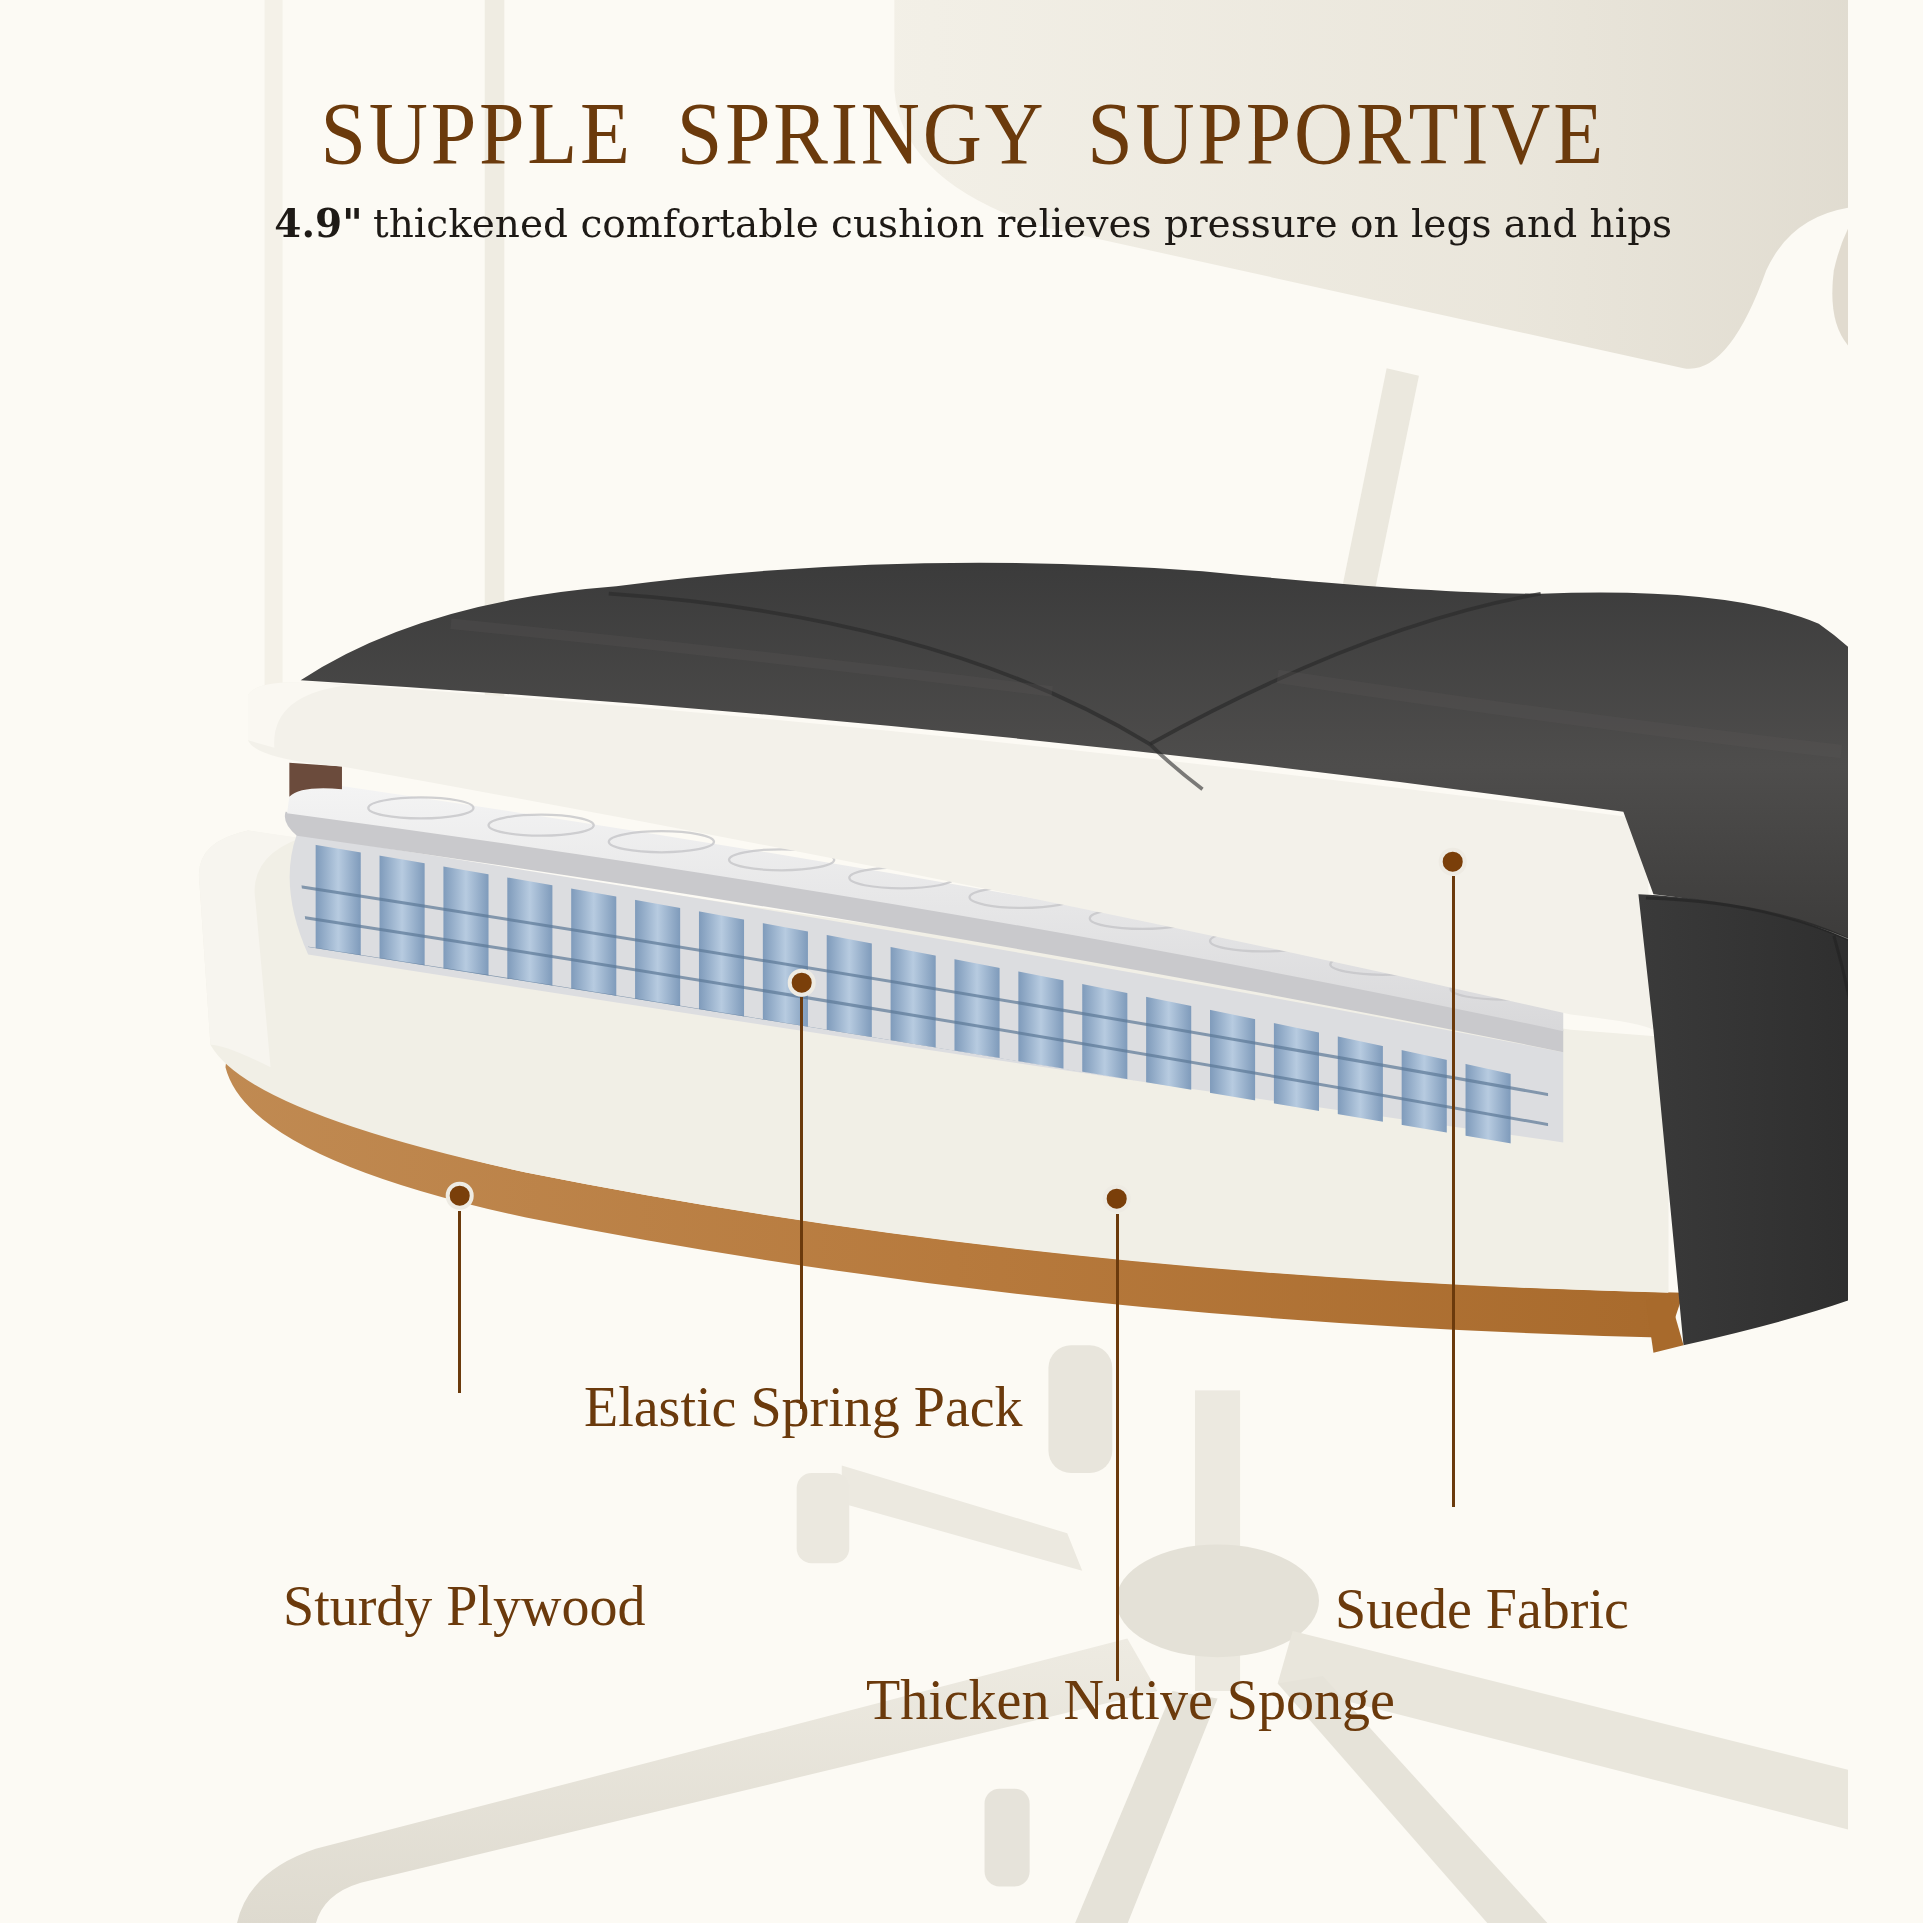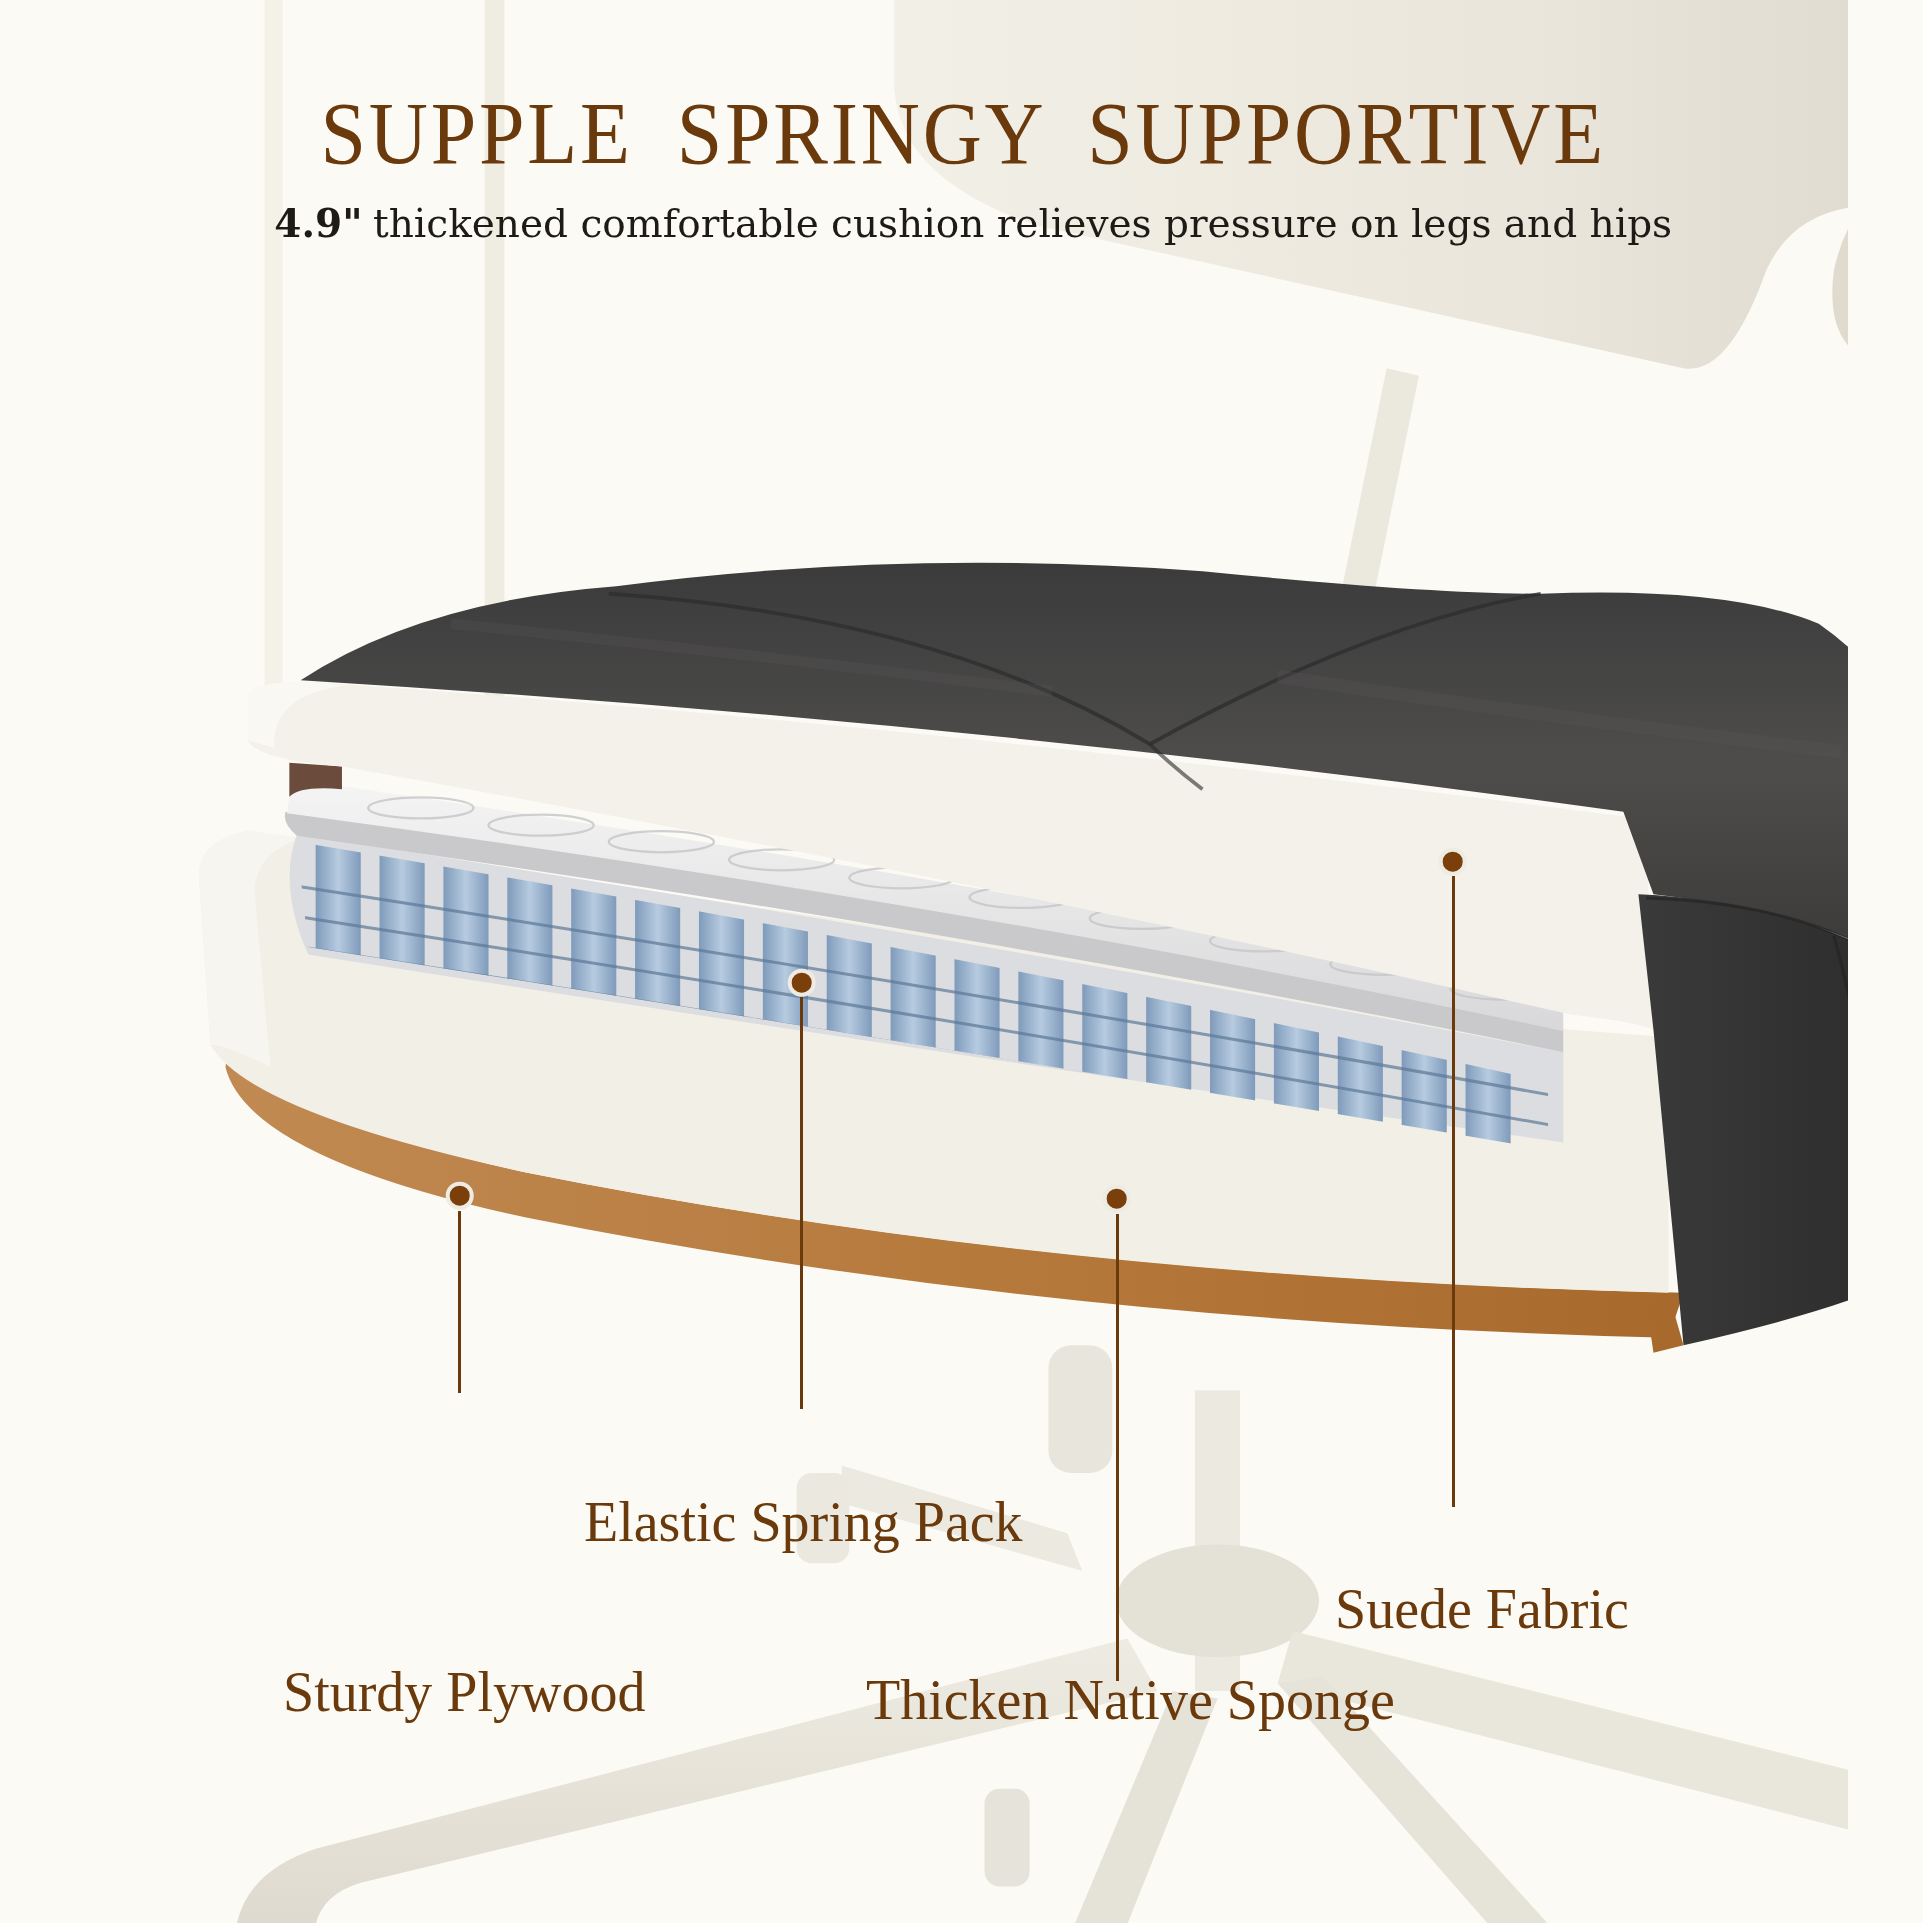--- a/index.html
+++ b/index.html
@@ -223,24 +223,24 @@
   <div class="subheadline">
     <span class="emph">4.9"</span><span>thickened comfortable cushion relieves pressure on legs and hips</span>
   </div>
 
   <div class="callout-dot" style="left:1453px; top:862px;"></div>
   <div class="callout-line" style="left:1452px; top:876px; height:631px;"></div>
   <div class="callout-label" style="left:1335px; top:1533px;margin-top:48px;">Suede Fabric</div>
 
   <div class="callout-dot" style="left:802px; top:983px;"></div>
   <div class="callout-line" style="left:800px; top:997px; height:412px;"></div>
-  <div class="callout-label" style="left:584px; top:1494px;">Elastic Spring Pack</div>
+  <div class="callout-label" style="left:584px; top:1379px;">Elastic Spring Pack</div>
 
   <div class="callout-dot" style="left:1117px; top:1199px;"></div>
   <div class="callout-line" style="left:1116px; top:1214px; height:467px;"></div>
   <div class="callout-label" style="left:866px; top:1672px;">Thicken Native Sponge</div>
 
   <div class="callout-dot" style="left:460px; top:1196px;"></div>
   <div class="callout-line" style="left:458px; top:1211px; height:182px;"></div>
-  <div class="callout-label" style="left:283px; top:1664px;">Sturdy Plywood</div>
+  <div class="callout-label" style="left:283px; top:1578px;">Sturdy Plywood</div>
 
 </div>
 
 
 </body></html>

